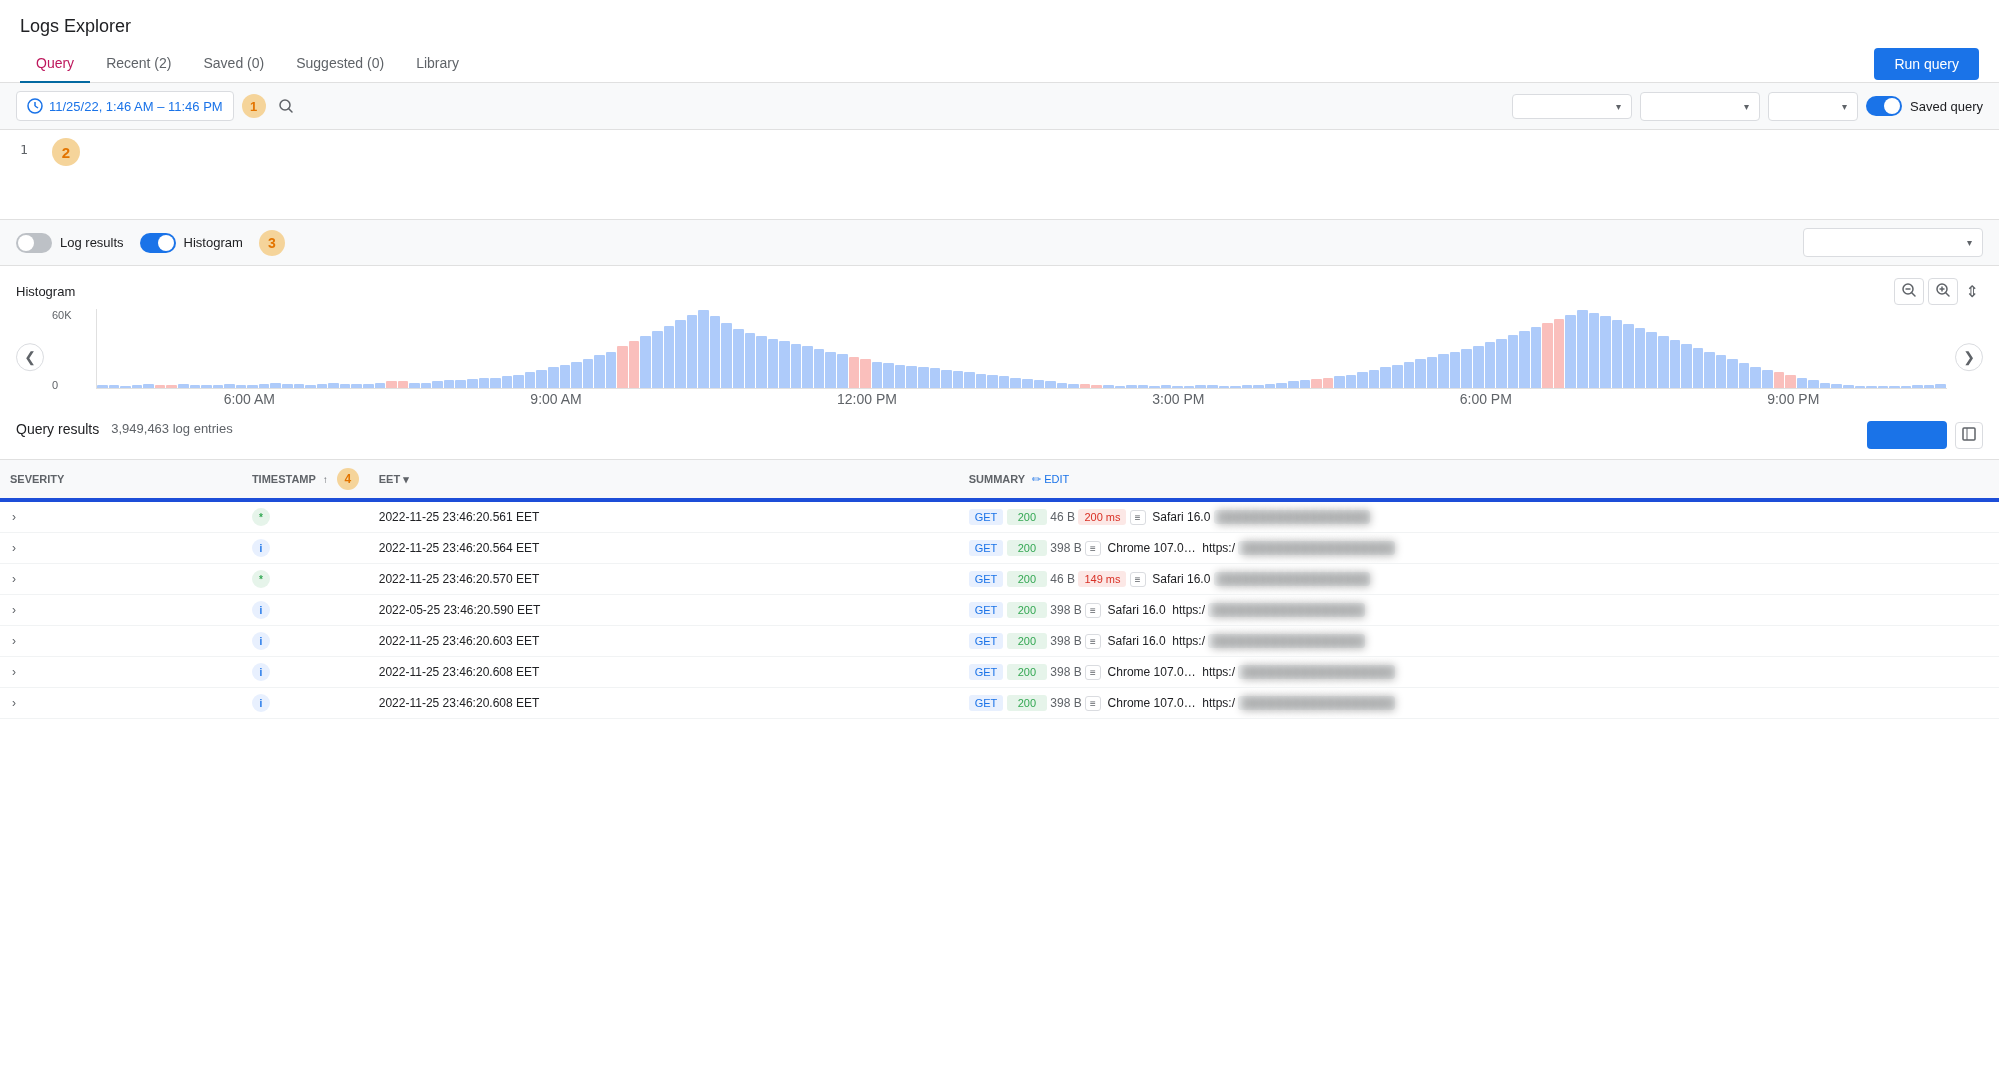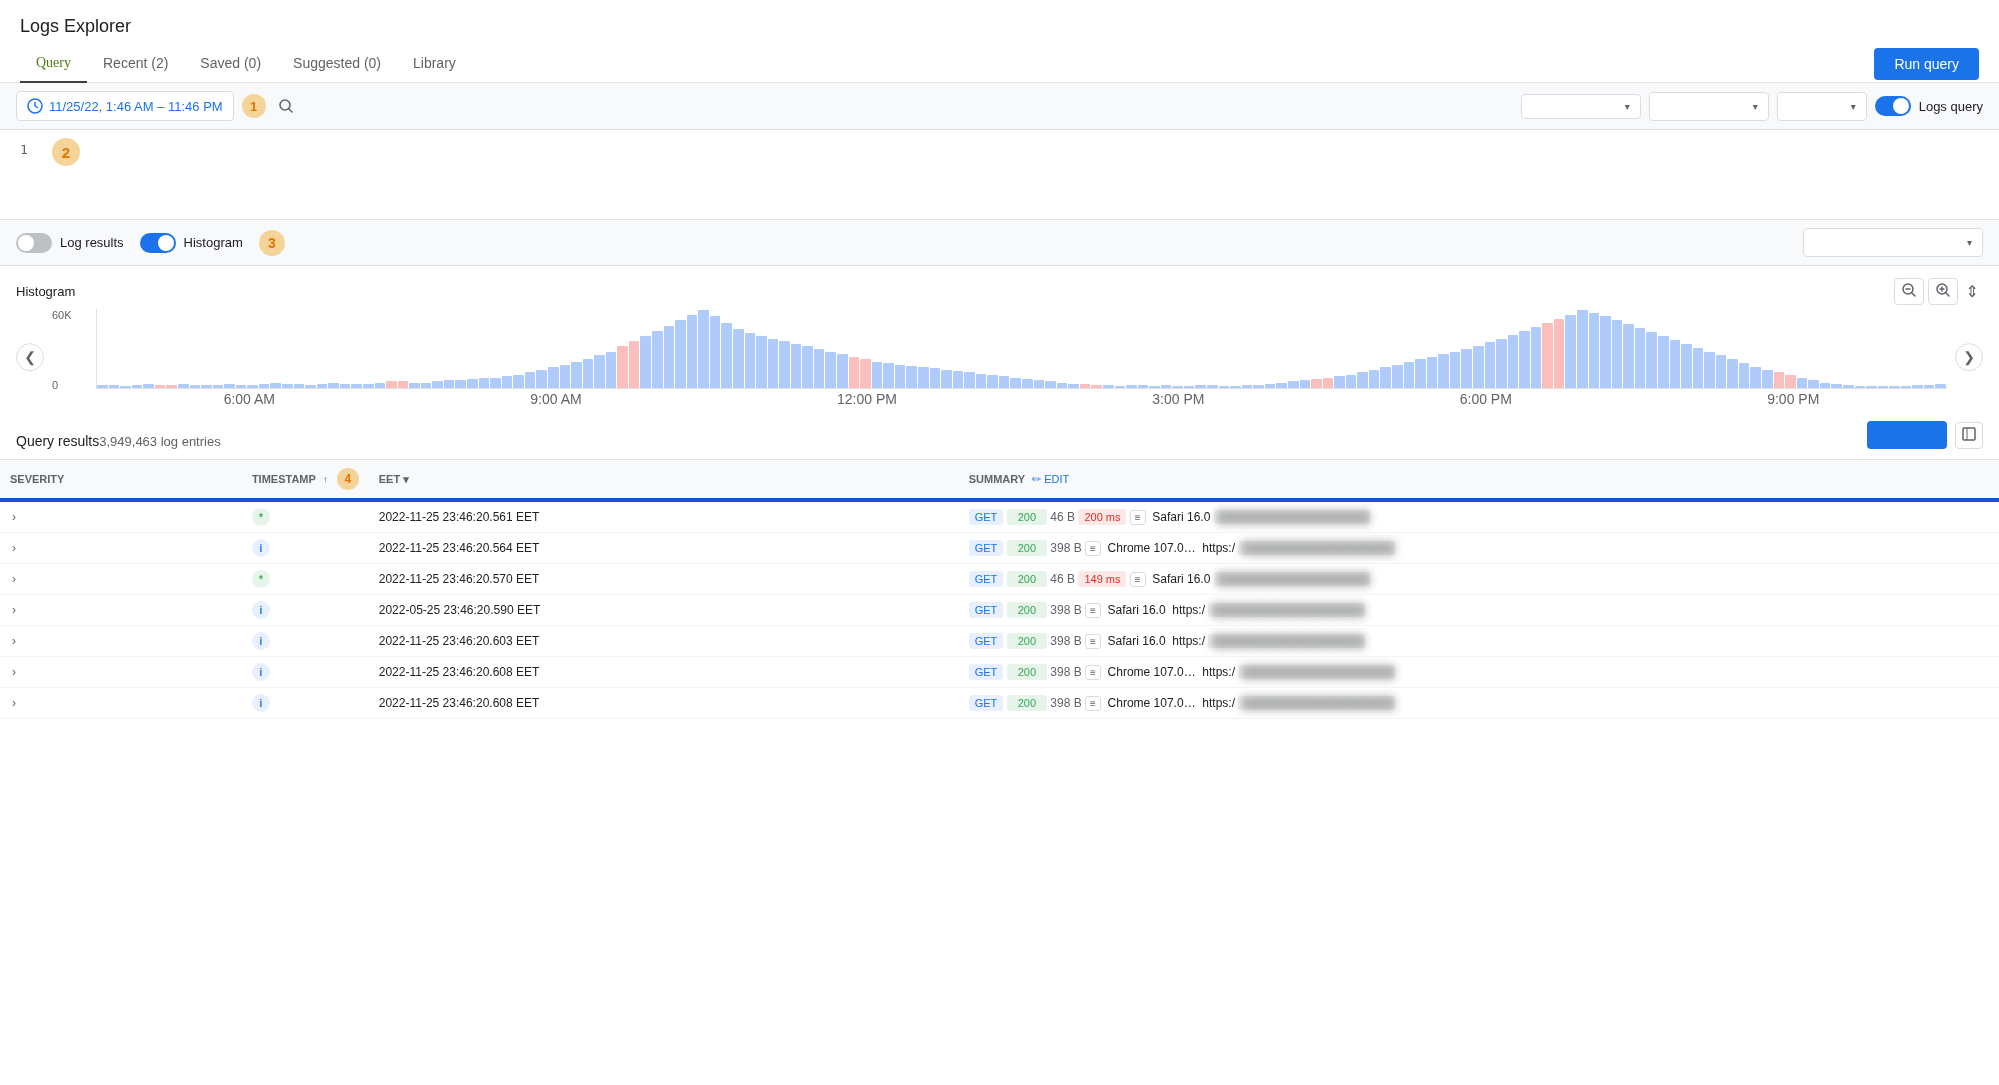--- a/index.html
+++ b/index.html
@@ -3,21 +3,21 @@
   <meta charset="utf-8">
   <style>
     * { box-sizing: border-box; margin: 0; padding: 0; }
     body { font-family: 'Google Sans', Arial, sans-serif; font-size: 13px; background: #fff; color: #202124; overflow-x: hidden; }
 
     .app-title { font-size: 18px; font-weight: 500; padding: 16px 20px 8px; color: #202124; }
 
     
     .tabs-bar { display: flex; align-items: center; padding: 0 20px; border-bottom: 1px solid #e0e0e0; gap: 0; }
     .tab { padding: 10px 16px; cursor: pointer; font-size: 14px; color: #5f6368; border-bottom: 2px solid transparent; margin-bottom: -1px; white-space: nowrap; }
-    .tab.active { color: #4d7c0f; border-bottom: 2px solid #404040; font-weight: 500; font-family: Liberation Serif, serif; }
+    .tab.active { color: #be185d; border-bottom: 2px solid #0369a1; font-weight: 500; }
     .tabs-spacer { flex: 1; }
     .run-query-btn { background: #1a73e8; color: #fff; border: none; border-radius: 4px; padding: 8px 20px; font-size: 14px; font-weight: 500; cursor: pointer; text-align: center; }
 
     
     .toolbar-row { display: flex; align-items: center; padding: 8px 16px; gap: 8px; background: #f8f9fa; border-bottom: 1px solid #e0e0e0; }
     .time-range-btn { display: flex; align-items: center; gap: 6px; background: #fff; border: 1px solid #dadce0; border-radius: 4px; padding: 6px 10px; cursor: pointer; font-size: 13px; color: #1a73e8; white-space: nowrap; }
     .time-range-btn svg { width: 16px; height: 16px; }
     .search-icon-btn { background: none; border: none; cursor: pointer; padding: 4px; display: flex; align-items: center; }
     .query-input { flex: 1; border: none; background: transparent; font-size: 13px; outline: none; color: #202124; }
     .dropdown-select { display: flex; align-items: center; gap: 4px; background: #fff; border: 1px solid #dadce0; border-radius: 4px; padding: 6px 10px; cursor: pointer; font-size: 13px; color: #5f6368; min-width: 120px; }
@@ -60,21 +60,21 @@
     .histogram-bars-container { margin-left: 44px; position: relative; height: 80px; display: flex; align-items: flex-end; gap: 1px; background: #fff; border-left: 1px solid #e0e0e0; border-bottom: 1px solid #e0e0e0; }
     .hist-bar { background: #aecbfa; border-radius: 1px 1px 0 0; flex: 1; min-width: 4px; cursor: pointer; }
     .hist-bar.error-bar { background: #fabfbc; }
     .histogram-timeline { display: flex; align-items: center; margin-left: 44px; padding: 4px 0; position: relative; }
     .scrubber-track { flex: 1; height: 4px; background: #e0e0e0; border-radius: 2px; position: relative; margin: 0 4px; }
     .scrubber-filled { position: absolute; left: 0; right: 0; top: 0; bottom: 0; background: #1a73e8; border-radius: 2px; }
     .scrubber-handle { width: 14px; height: 14px; background: #1a73e8; border-radius: 50%; border: 2px solid #fff; box-shadow: 0 1px 3px rgba(0,0,0,0.3); flex-shrink: 0; cursor: pointer; }
     .date-label-bubble { background: #fff; border: 1px solid #1a73e8; border-radius: 4px; padding: 3px 8px; font-size: 11px; color: #1a73e8; white-space: nowrap; margin: 0 4px; }
 
     
-    .results-header { display: flex; align-items: flex-end; padding: 10px 16px; border-bottom: 1px solid #e0e0e0; }
+    .results-header { display: flex; align-items: flex-start; padding: 10px 16px; border-bottom: 1px solid #e0e0e0; gap: 12px; }
     .results-title { font-size: 14px; font-weight: 500; color: #202124; }
     .results-count { font-size: 13px; color: #5f6368; }
     .results-spacer { flex: 1; }
     .results-actions { display: flex; gap: 8px; align-items: center; }
     .btn-blue-bar { width: 80px; height: 28px; background: #1a73e8; border: none; border-radius: 4px; cursor: pointer; }
     .expand-icon-btn { background: none; border: 1px solid #dadce0; border-radius: 4px; padding: 4px 6px; cursor: pointer; font-size: 14px; color: #5f6368; }
 
     
     .results-table { width: 100%; border-collapse: collapse; }
     .results-table thead th { font-size: 11px; font-weight: 600; color: #5f6368; text-transform: uppercase; padding: 8px 10px; text-align: left; border-bottom: 4px solid #1d4ed8; background: #f8f9fa; white-space: nowrap; }
@@ -147,21 +147,21 @@
   <div class="dropdown-select" style="min-width:90px;">
     <span>&nbsp;&nbsp;&nbsp;&nbsp;&nbsp;&nbsp;&nbsp;&nbsp;</span>
     <span class="dropdown-arrow">▾</span>
   </div>
 
   <div class="toggle-group">
     <label class="toggle">
       <input type="checkbox" checked="" style="">
       <span class="toggle-slider"></span>
     </label>
-    <span class="toggle-label">Logs query</span>
+    <span class="toggle-label">Saved query</span>
   </div>
 </div>
 
 <div class="query-editor" style="position:relative;">
   <div class="line-numbers">
     <span>1</span>
   </div>
   <div class="editor-content" contenteditable="false" style=""></div>
 
   <span style="position:absolute; left:52px; top:8px; width:28px; height:28px; background:#f5d49a; border-radius:50%; display:inline-flex; align-items:center; justify-content:center; color:#e37400; font-weight:700; font-size:15px;">2</span>

